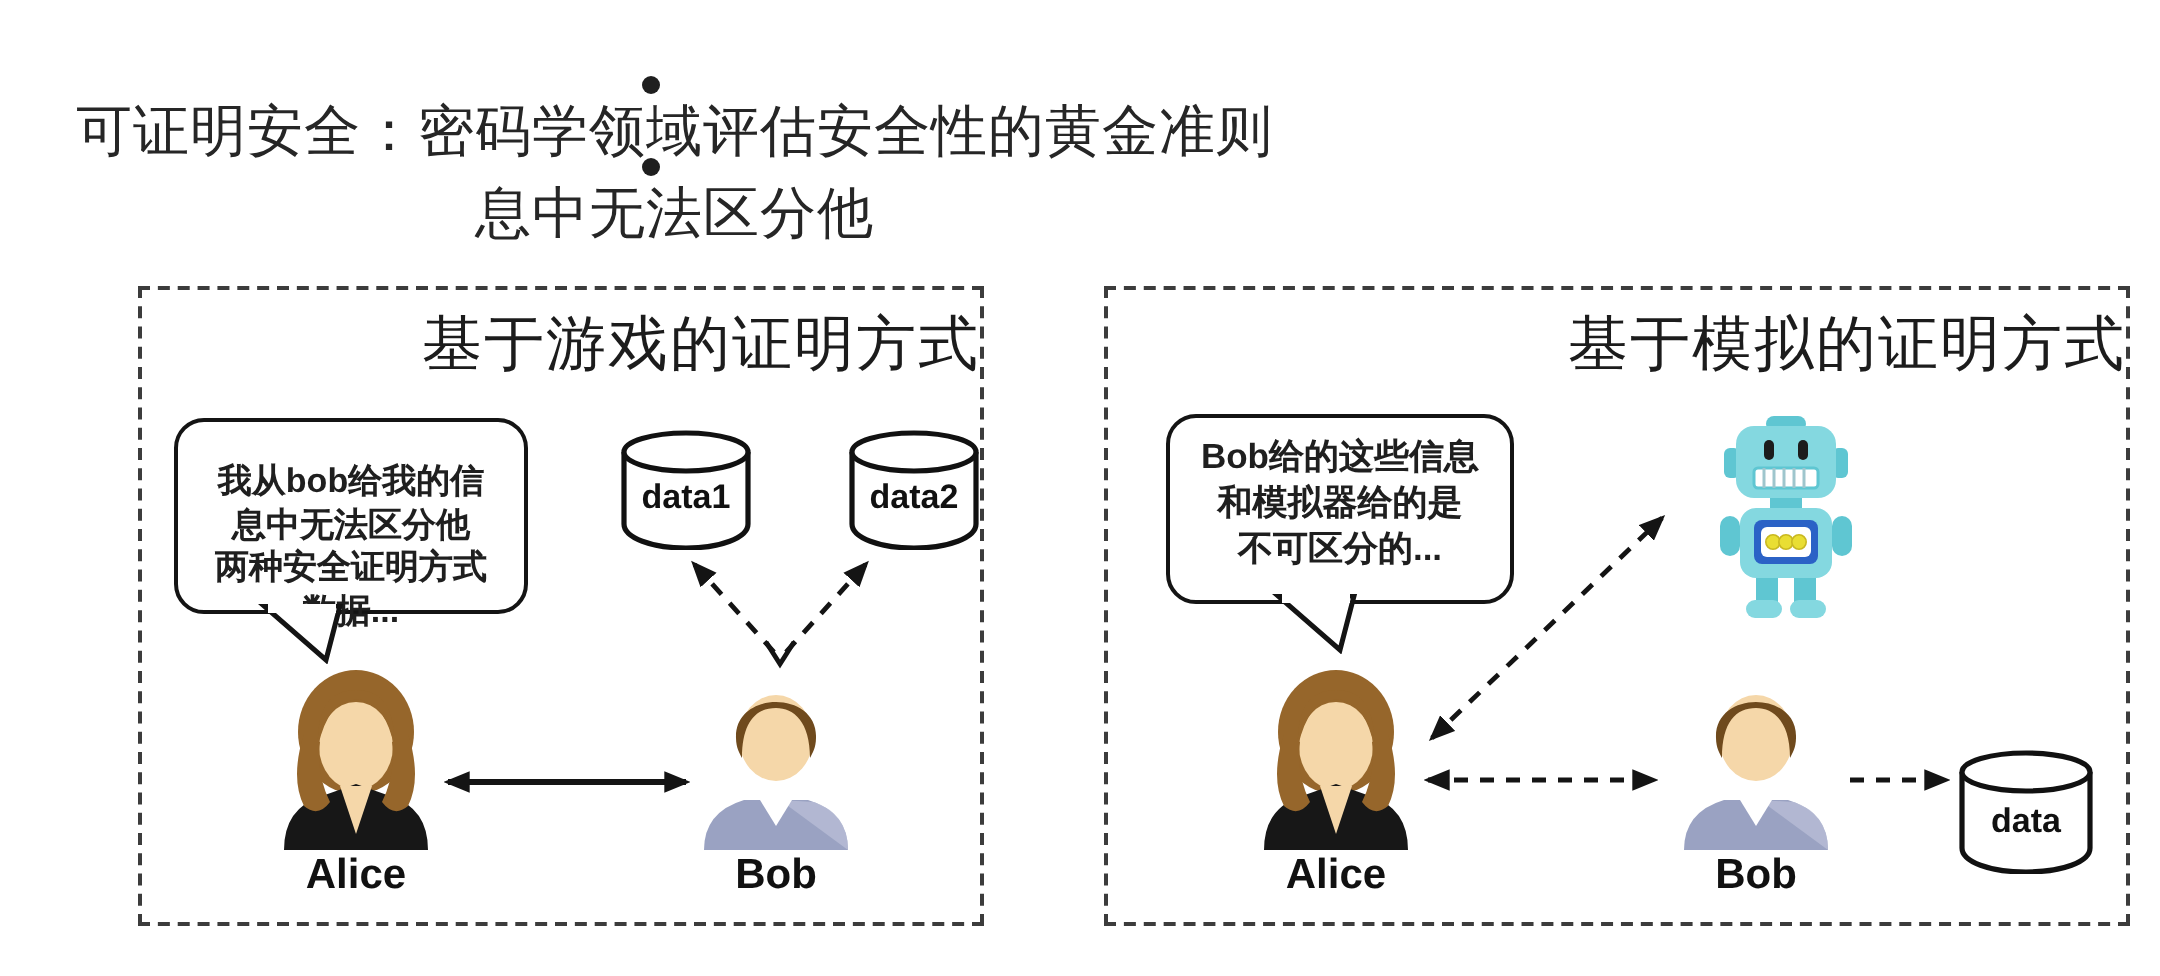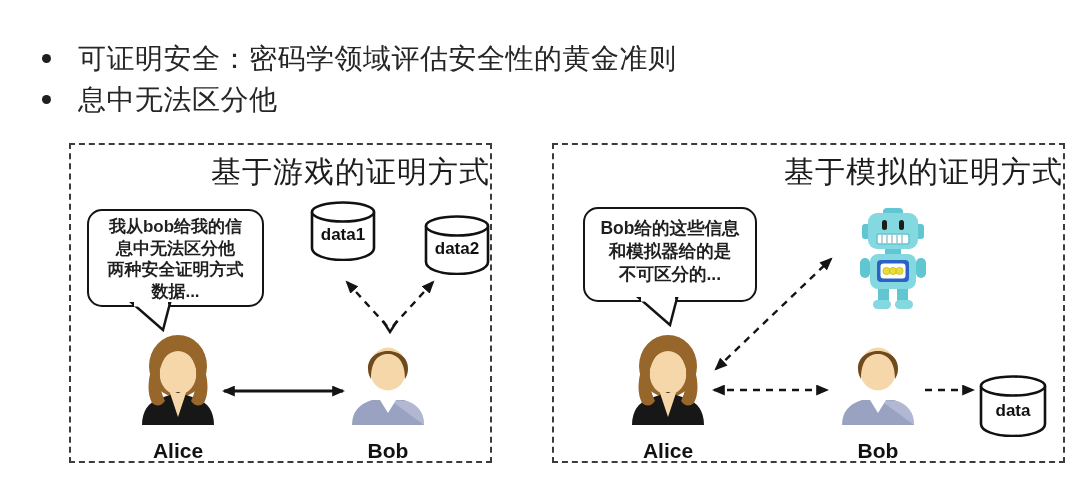--- a/index.html
+++ b/index.html
@@ -10,21 +10,21 @@
     position: relative;
     width: 1080px;
     height: 488px;
     background: #ffffff;
     overflow: hidden;
     color: #1f1f1f;
   }
 
   
   .bullets { position: absolute; left: 38px; top: 38px; }
-  .bullet-row { display: flex; align-items: center; height: 41px; }
+  .bullet-row { display: flex; align-items: center; height: 41px; flex-direction: column; }
   .bullet-dot {
     width: 9px; height: 9px; border-radius: 50%;
     background: #1f1f1f; margin: 0 27px 0 4px; flex: 0 0 auto;
   }
   .bullet-text { font-size: 28px; letter-spacing: 0.5px; color: #262626; white-space: nowrap; }
 
   
   .panel {
     position: absolute;
     top: 143px;
@@ -45,26 +45,26 @@
 
   
   .bubble {
     position: absolute;
     border: 2.5px solid #141414;
     border-radius: 15px;
     background: #ffffff;
     text-align: center;
     font-weight: 600;
   }
-  .bubble-left  { left: 16px; top: 64px; width: 177px; height: 98px; font-size: 17px; line-height: 21.5px; padding-top: 5px; }
+  .bubble-left  { left: 16px; top: 64px; width: 177px; height: 98px; font-size: 17px; line-height: 21.5px; padding-top: 19px; }
   .bubble-right { left: 29px; top: 62px; width: 174px; height: 95px; font-size: 17.5px; line-height: 23px; padding-top: 8px; }
   .bubble-tail { position: absolute; bottom: -27px; }
 
   
-  .actor { position: absolute; display: flex; flex-direction: column; align-items: center; gap: 13px; }
+  .actor { position: absolute; display: flex; flex-direction: column; align-items: center; }
   .actor-label { font-size: 21px; font-weight: 700; color: #111; margin-top: 1px; }
 
   
   .cylinder { position: absolute; }
   .cyl-label {
     position: absolute; left: 0; right: 0; top: 24px;
     text-align: center; font-size: 17px; font-weight: 700; color: #111;
   }
 
   
@@ -106,21 +106,21 @@
       <div>我从bob给我的信</div>
       <div>息中无法区分他</div>
       <div>两种安全证明方式</div>
       <div>数据...</div>
       <svg class="bubble-tail" style="left:40px" width="46" height="30">
         <polygon points="3,1 41,1 34,28" fill="#ffffff" stroke="#141414" stroke-width="2.5"></polygon>
         <rect x="5" y="0" width="34" height="4.5" fill="#ffffff"></rect>
       </svg>
     </div>
 
-    <div class="cylinder" style="left:238px; top:56px; width:68px; height:60px">
+    <div class="cylinder" style="left:238px; top:70px; width:68px; height:60px">
       <svg width="68" height="60" viewBox="0 0 68 60">
         <path d="M3 11 V47 C3 54 17 59 34 59 C51 59 65 54 65 47 V11" fill="#ffffff" stroke="#111" stroke-width="2.6"></path>
         <ellipse cx="34" cy="11" rx="31" ry="9.5" fill="#ffffff" stroke="#111" stroke-width="2.6"></ellipse>
       </svg>
       <div class="cyl-label">data1</div>
     </div>
     <div class="cylinder" style="left:352px; top:70px; width:68px; height:60px">
       <svg width="68" height="60" viewBox="0 0 68 60">
         <path d="M3 11 V47 C3 54 17 59 34 59 C51 59 65 54 65 47 V11" fill="#ffffff" stroke="#111" stroke-width="2.6"></path>
         <ellipse cx="34" cy="11" rx="31" ry="9.5" fill="#ffffff" stroke="#111" stroke-width="2.6"></ellipse>

